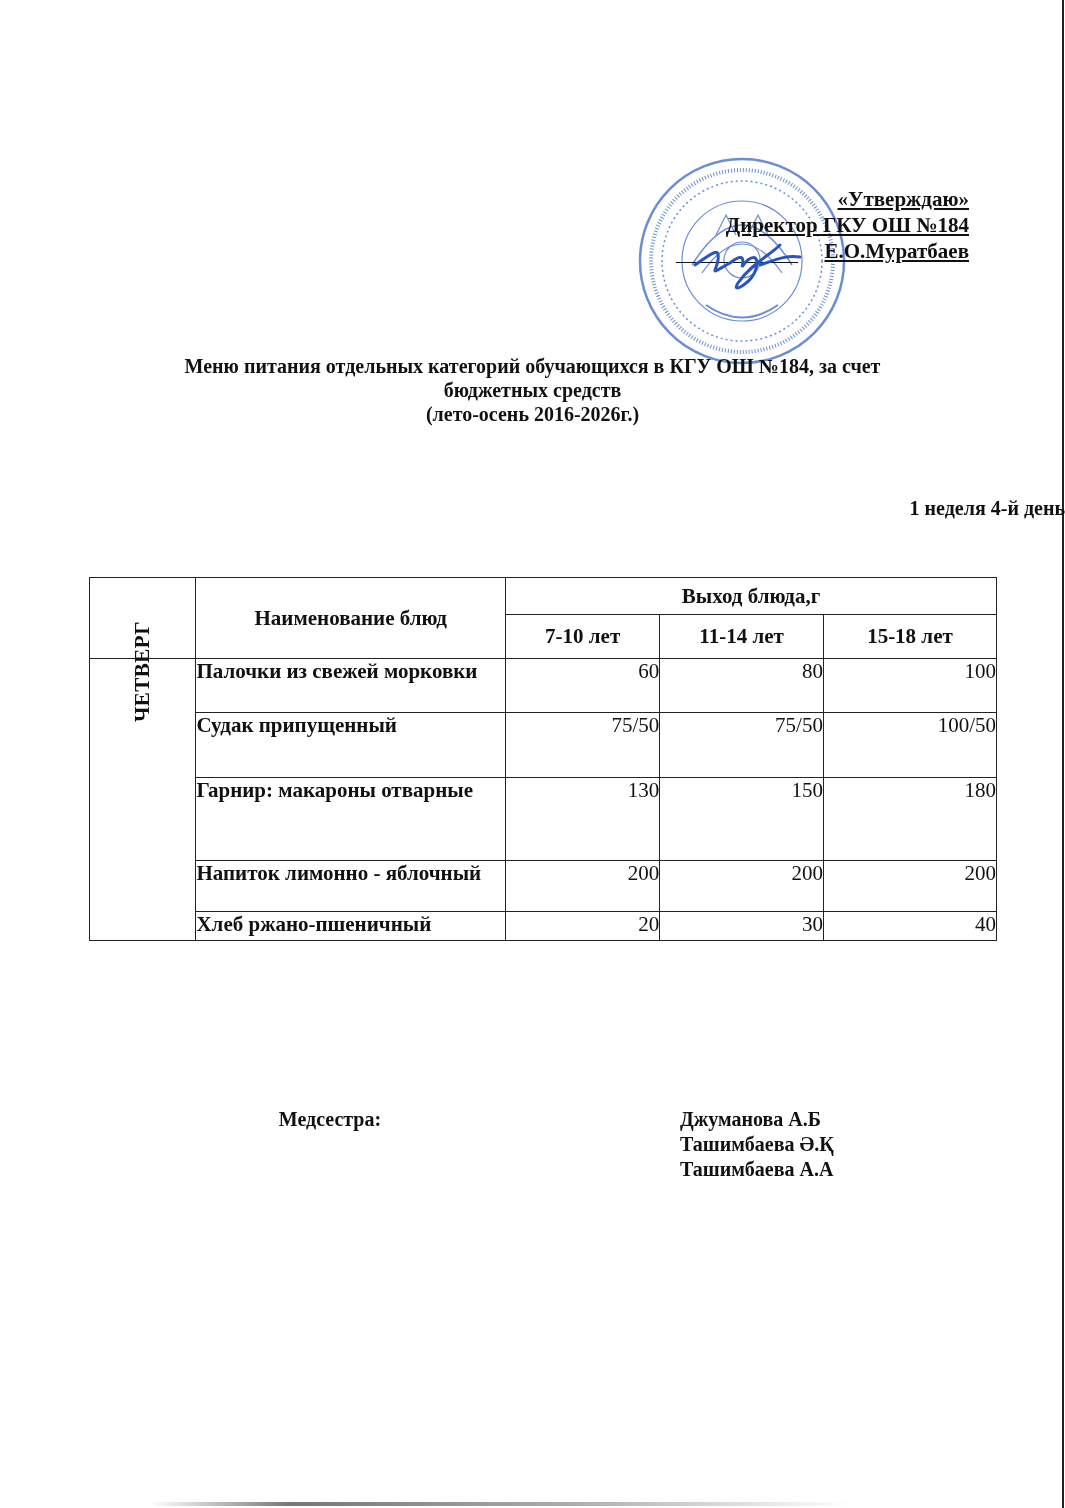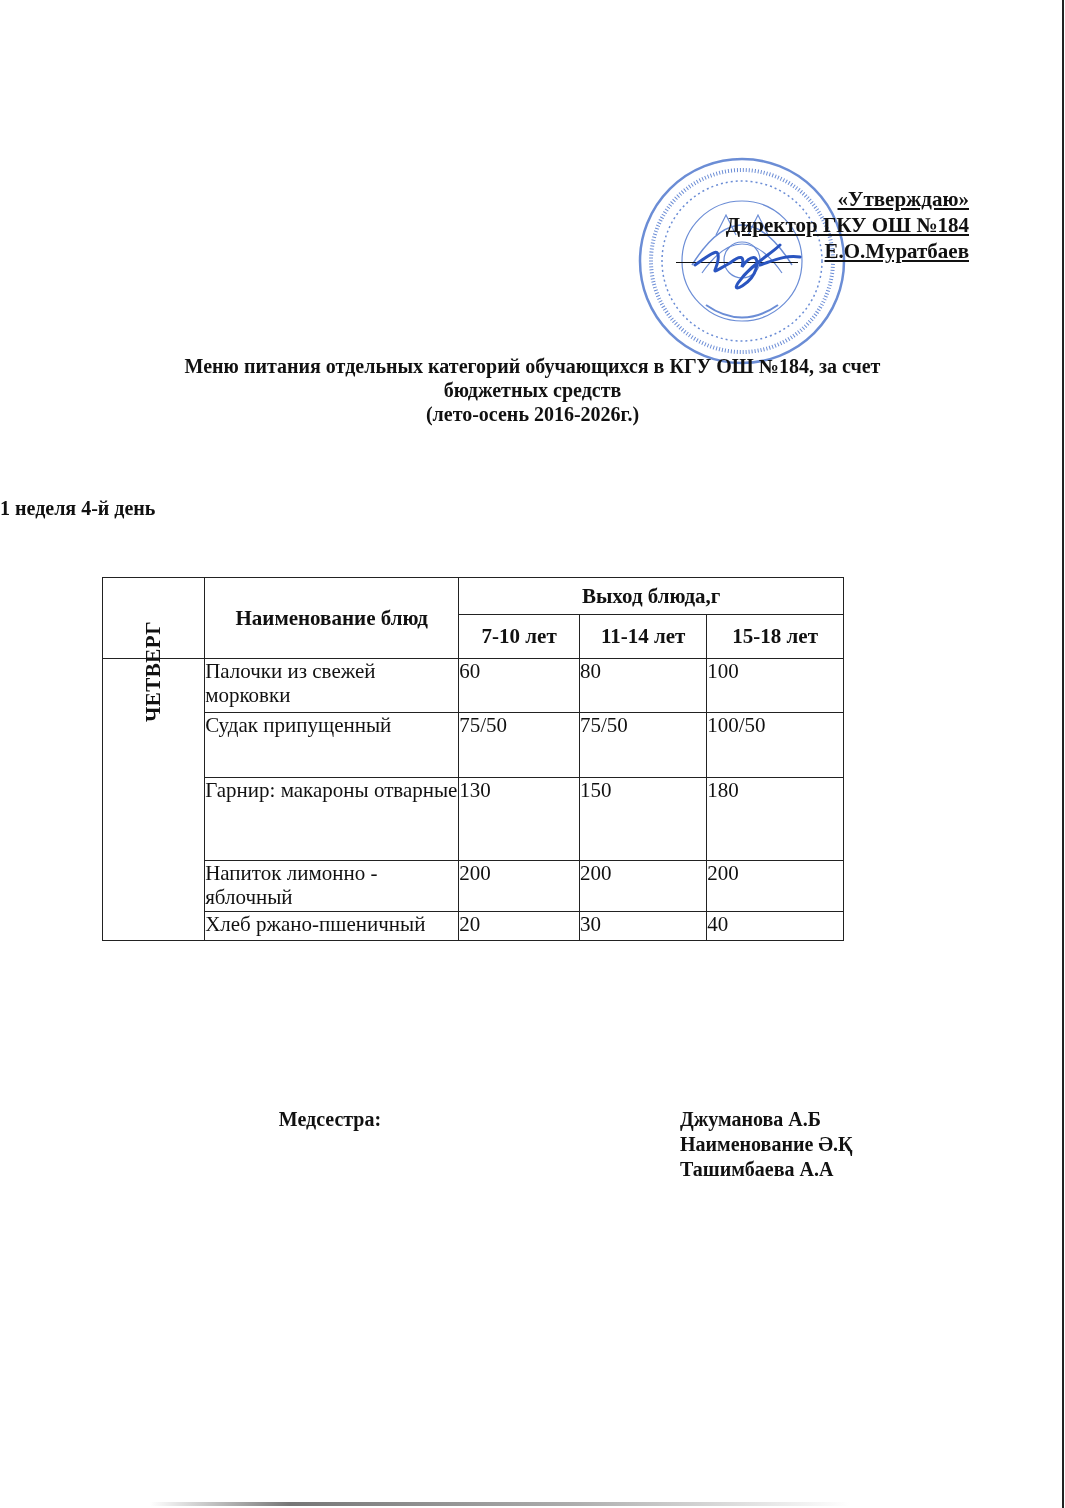--- a/index.html
+++ b/index.html
@@ -84,32 +84,32 @@
       line-height: 24px;
       z-index: 2;
     }
     .title .line { display: block; }
 
     .subtitle {
       position: absolute;
       left: 0;
       width: 1065px;
       top: 497px;
-      text-align: left;
+      text-align: right;
       font-weight: bold;
       font-size: 20px;
       z-index: 2;
     }
 
     
     table.menu {
       position: absolute;
-      left: 102px;
+      left: 89px;
       top: 577px;
-      width: 742px;
+      width: 908px;
       border-collapse: collapse;
       font-size: 21px;
     }
     table.menu td, table.menu th {
       border: 1.5px solid #222;
       padding: 0;
       vertical-align: top;
     }
     table.menu th {
       font-weight: bold;
@@ -136,27 +136,28 @@
       transform: rotate(-90deg);
       font-weight: bold;
       font-size: 21px;
       white-space: nowrap;
       letter-spacing: 0.5px;
     }
     td.name-cell {
       padding: 2px 10px 0 8px;
       line-height: 24px;
       text-align: left;
+      font-weight: bold;
     }
     td.name-justify {
       text-align: justify;
       text-align-last: left;
     }
     td.val-cell {
-      text-align: left;
+      text-align: right;
       padding-top: 3px;
       line-height: 24px;
     }
     tr.r1 td { height: 53px; }
     tr.r2 td { height: 64px; }
     tr.r3 td { height: 82px; }
     tr.r4 td { height: 50px; }
     tr.r5 td { height: 28px; }
 
     
@@ -272,15 +273,15 @@
     <td class="val-cell">40</td>
   </tr>
 </tbody>
   </table>
 
 <div class="footer footer-left">
   <span class="line">Медсестра:</span>
 </div>
 <div class="footer footer-right">
   <span class="line">Джуманова А.Б</span>
-  <span class="line">Наименование Ә.Қ</span>
+  <span class="line">Ташимбаева Ә.Қ</span>
   <span class="line">Ташимбаева А.А</span>
 </div>
 
 </body></html>

